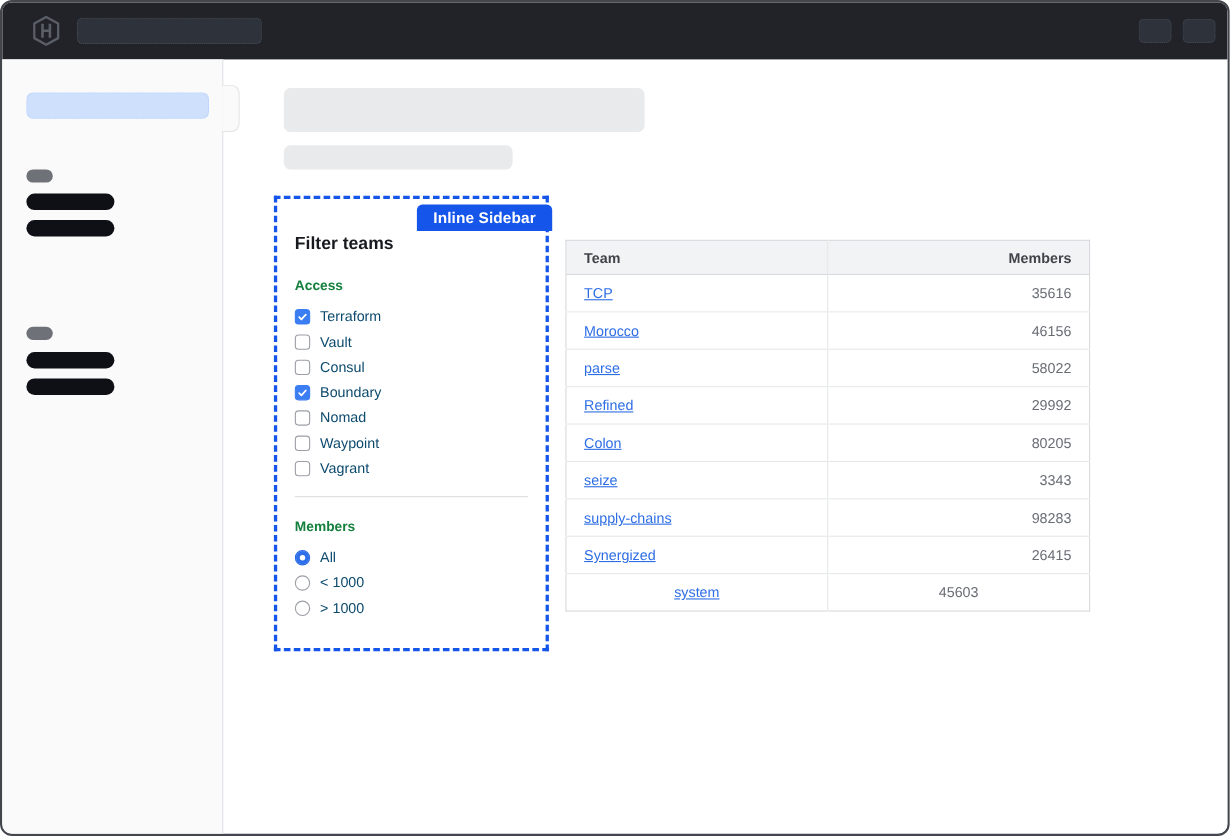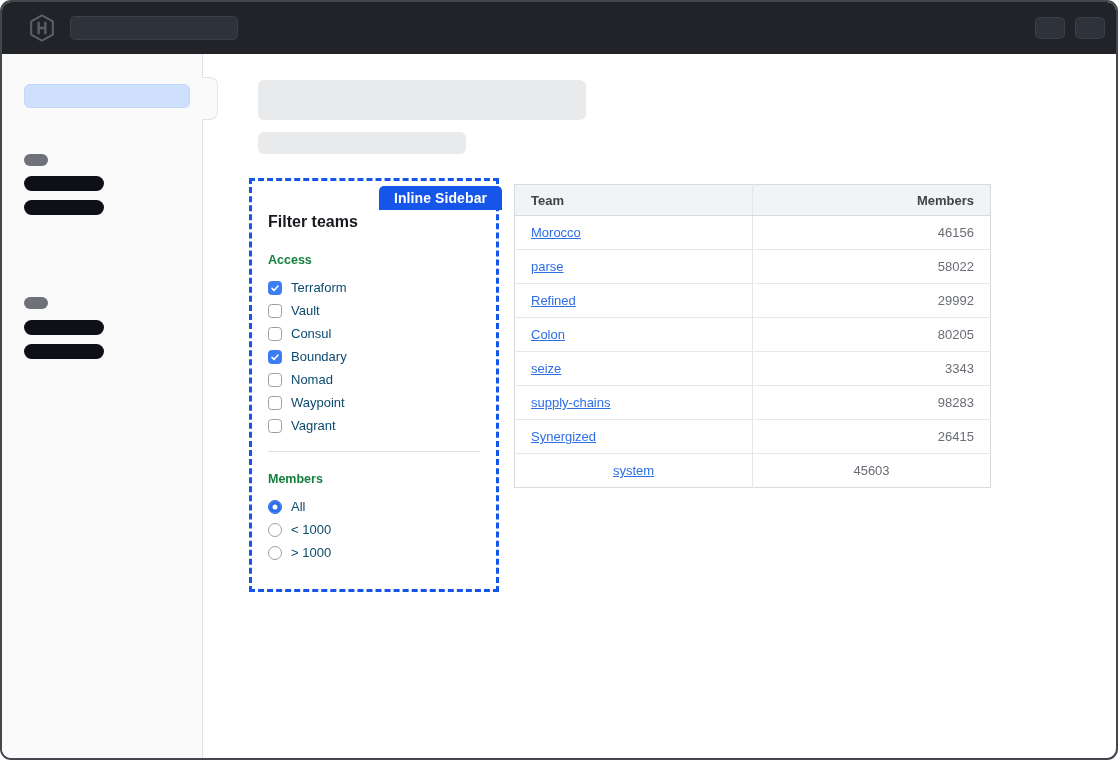--- a/index.html
+++ b/index.html
@@ -102,21 +102,21 @@
   }
   .opt-row.selected .radio {
     background: #2e6ee8; border-color: #2e6ee8;
     box-shadow: inset 0 0 0 3.5px #2e6ee8, inset 0 0 0 7px #ffffff;
   }
 
   .filter-divider { border: none; border-top: 1px solid #dcdee1; margin: 14px 0 20px; }
 
   
   .team-table {
-    position: absolute; left: 512px; top: 182px; width: 477px;
+    position: absolute; left: 512px; top: 216px; width: 477px;
     border-collapse: collapse; table-layout: fixed;
     font-size: 13px;
     background: #ffffff;
     border: 1px solid #d8dadd;
   }
   .team-table th {
     background: #f2f3f4; color: #3f434a; font-weight: 700;
     height: 31px; padding: 0 16px;
     border-bottom: 1px solid #d8dadd;
   }
@@ -249,20 +249,26 @@
     </section>
 
     <table class="team-table">
       <thead>
         <tr>
           <th class="col-team">Team</th>
           <th class="col-members">Members</th>
         </tr>
       </thead>
       <tbody id="table-body">
+  <tr>
+    <td class="cell-team">
+      <a>TCP</a>
+    </td>
+    <td class="cell-members">35616</td>
+  </tr>
 
   <tr>
     <td class="cell-team">
       <a>Morocco</a>
     </td>
     <td class="cell-members">46156</td>
   </tr>
 
   <tr>
     <td class="cell-team">

